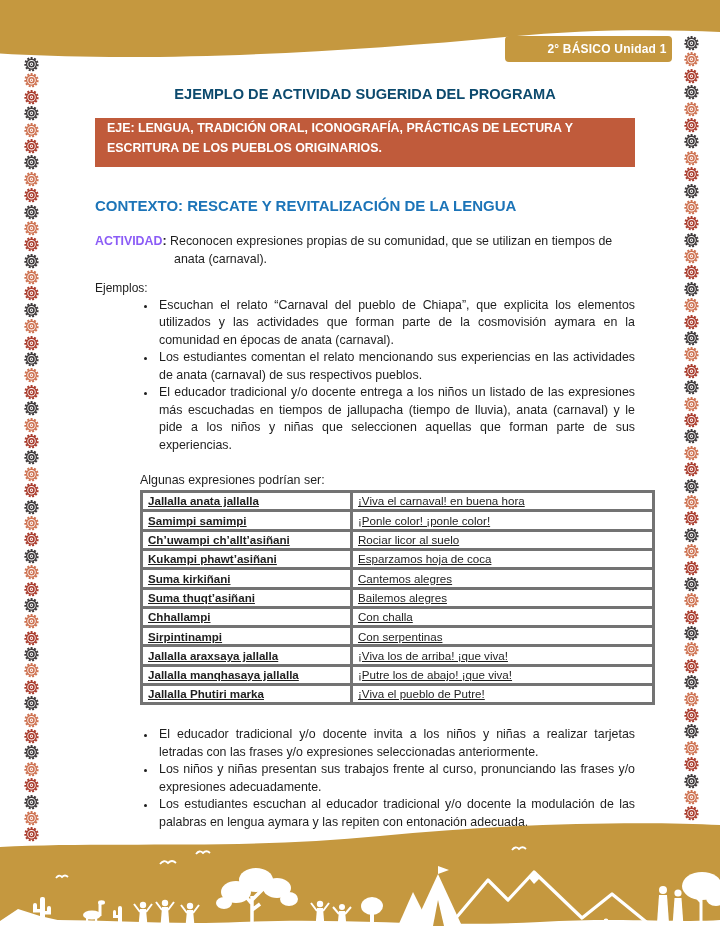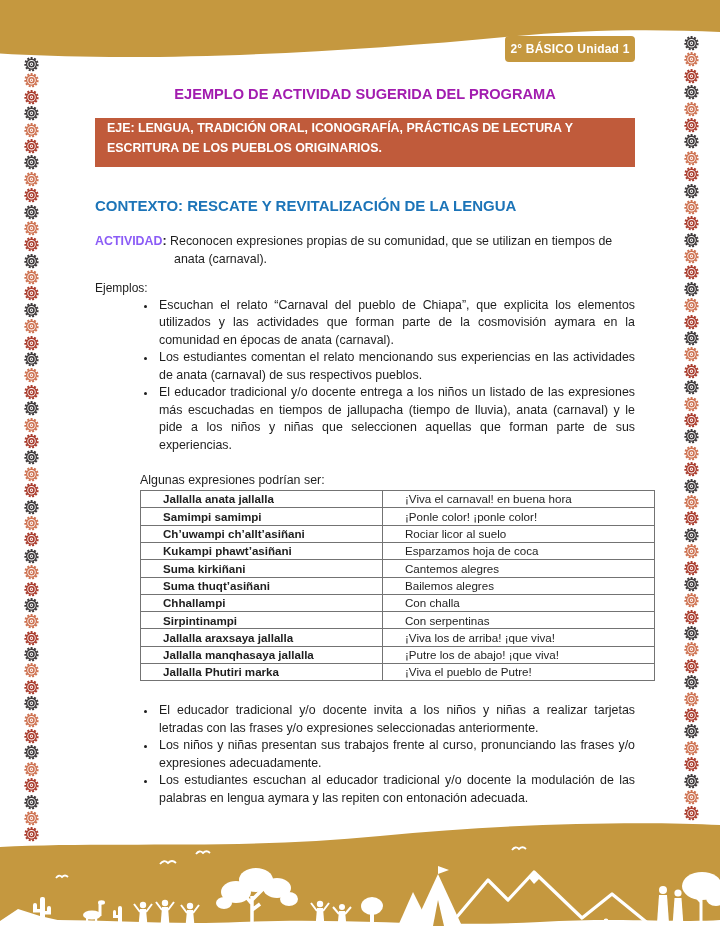--- a/index.html
+++ b/index.html
@@ -6,30 +6,30 @@
   body{
     width:720px;height:932px;position:relative;overflow:hidden;
     background:#ffffff;color:#1e1e1e;
     font-family:"Liberation Sans", sans-serif;
   }
   
   .top-band{position:absolute;top:0;left:0;width:720px;height:62px;}
   .unit-badge{
     position:absolute;left:505px;top:36px;width:130px;height:26px;
     border-radius:4px;color:#ffffff;font-size:12px;font-weight:bold;
-    display:flex;align-items:center;justify-content:center;letter-spacing:.2px;
+    display:flex;align-items:center;justify-content:center;letter-spacing:.2px;padding-left:37px;
   }
   
   .rosette-chain{position:absolute;width:17px;display:flex;flex-direction:column;}
   .rosette-chain.left{left:23px;top:56px;}
   .rosette-chain.right{left:683px;top:35px;}
   .rosette-chain svg{display:block;height:16.4px;}
   
   .content{position:absolute;left:95px;top:86px;width:540px;}
-  .doc-title{margin:0;text-align:center;font-size:14.6px;font-weight:bold;color:#a21caf;}
+  .doc-title{margin:0;text-align:center;font-size:14.6px;font-weight:bold;color:#0c4a6e;}
   .eje-banner{
     margin-top:16px;padding:0 12px 9px;color:#ffffff;
     font-size:12.4px;font-weight:bold;line-height:1.62;
   }
   .contexto-heading{margin-top:30px;font-size:15px;font-weight:bold;}
   .actividad{margin-top:19px;font-size:12.4px;line-height:17.5px;
     padding-left:79px;text-indent:-79px;}
   .actividad .lbl{font-weight:bold;}
   .actividad .colon{font-weight:bold;color:#1e1e1e;}
   .ejemplos-heading{margin-top:12px;font-size:12px;}
@@ -38,22 +38,22 @@
     font-size:12.4px;line-height:17.5px;text-align:justify;
     margin:0;padding-left:2px;
   }
   ul.bullets li::marker{font-size:11px;}
   .expr-intro{margin:19px 0 0 45px;font-size:12.4px;}
   table.expr{
     margin:3px 0 0 45px;width:515px;border-collapse:collapse;
     font-size:11.6px;table-layout:fixed;
   }
   table.expr td{
-    border:1px solid #737373;padding:1px 22px;height:14.3px;line-height:13.5px;
-    overflow:hidden;white-space:nowrap;
+    border:3px solid #737373;padding:1px 5px;height:14.3px;line-height:13.5px;
+    overflow:hidden;white-space:nowrap;text-decoration:underline;
   }
   table.expr td.c1{width:197px;font-weight:bold;}
   ul.closing{margin-top:21px;}
   
   .footer-scene{position:absolute;left:0;bottom:0;width:720px;height:112px;}
   b{font-weight:normal;}
 </style>
 </head>
 <body>
 

